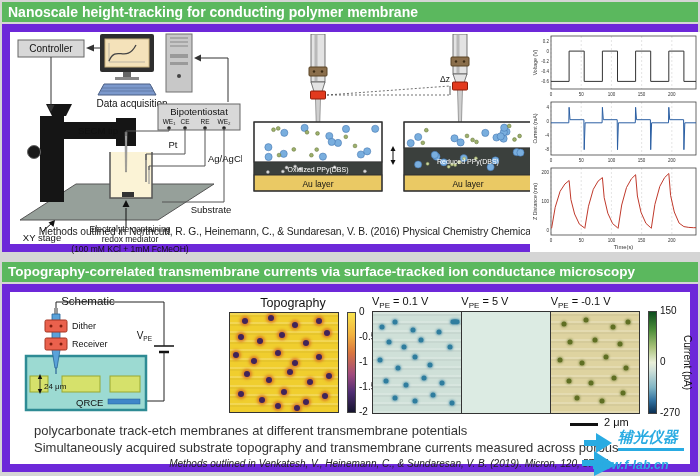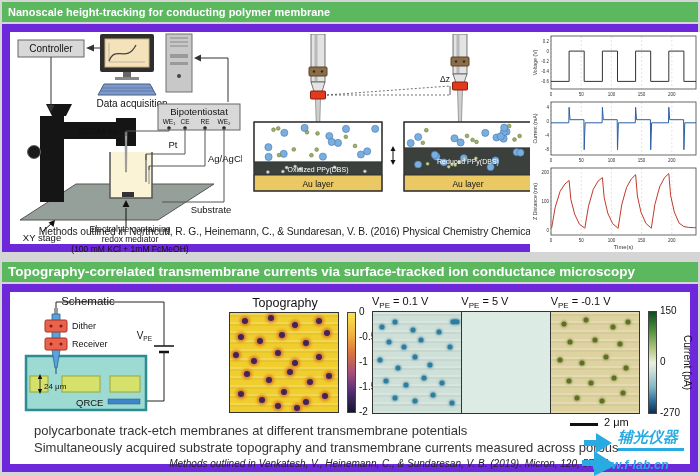--- a/index.html
+++ b/index.html
@@ -1,18 +1,18 @@
 <!DOCTYPE html>
 <html><head>
 <meta charset="utf-8">
 <style>
   html,body{margin:0;padding:0;}
   body{width:700px;height:476px;background:#d5d5d5;font-family:"Liberation Sans",sans-serif;position:relative;overflow:hidden;}
   .hdr{position:absolute;left:2px;right:2px;height:20px;background:#5bb85e;color:#fff;font-weight:bold;line-height:20px;padding-left:6px;box-sizing:border-box;white-space:nowrap;}
-  #hdr1{top:2px;font-size:11px;}
+  #hdr1{top:2px;font-size:14px;}
   #hdr2{top:262px;font-size:13.5px;}
   .panel{position:absolute;left:2px;right:2px;background:#fff;border:8px solid #6d28d9;box-sizing:border-box;}
   #panel1{top:24px;height:228px;}
   #panel2{top:284px;height:188px;}
   .abs{position:absolute;}
   .caption1{left:180px;top:156px;width:380px;text-align:center;font-size:14px;color:#333;line-height:17px;}
   .cite1{left:0;width:692px;top:194px;text-align:center;font-size:10.3px;letter-spacing:-0.1px;color:#222;white-space:nowrap;}
   .chart{left:520px;width:170px;background:#fff;}
   #chart0{top:0px;height:66px;}
   #chart1{top:66px;height:66px;}
@@ -350,21 +350,21 @@
     <rect x="31" y="26" width="22" height="12" rx="1.5" fill="#ea614d" stroke="#a33422"></rect>
     <circle cx="37" cy="32" r="1.5" fill="#801f10"></circle>
     <circle cx="47" cy="32" r="1.5" fill="#801f10"></circle>
     <rect x="31" y="44" width="22" height="12" rx="1.5" fill="#ea614d" stroke="#a33422"></rect>
     <circle cx="37" cy="50" r="1.5" fill="#801f10"></circle>
     <circle cx="47" cy="50" r="1.5" fill="#801f10"></circle>
     <text x="58" y="35" font-size="9" fill="#111">Dither</text>
     <text x="58" y="53" font-size="9" fill="#111">Receiver</text>
   </svg>
 
-  <div class="abs p2title" style="left:218px;top:4px;width:114px;">Topography</div>
+  <div class="abs p2title" style="left:226px;top:4px;width:114px;">Topography</div>
   <div class="img topo-img">
       <div class="streaks"></div>
       <i class="spot" style="left: 14%; top: 8%;"></i>
       <i class="spot" style="left: 38%; top: 5%;"></i>
       <i class="spot" style="left: 60%; top: 12%;"></i>
       <i class="spot" style="left: 82%; top: 8%;"></i>
       <i class="spot" style="left: 10%; top: 24%;"></i>
       <i class="spot" style="left: 28%; top: 28%;"></i>
       <i class="spot" style="left: 48%; top: 22%;"></i>
       <i class="spot" style="left: 70%; top: 30%;"></i>

